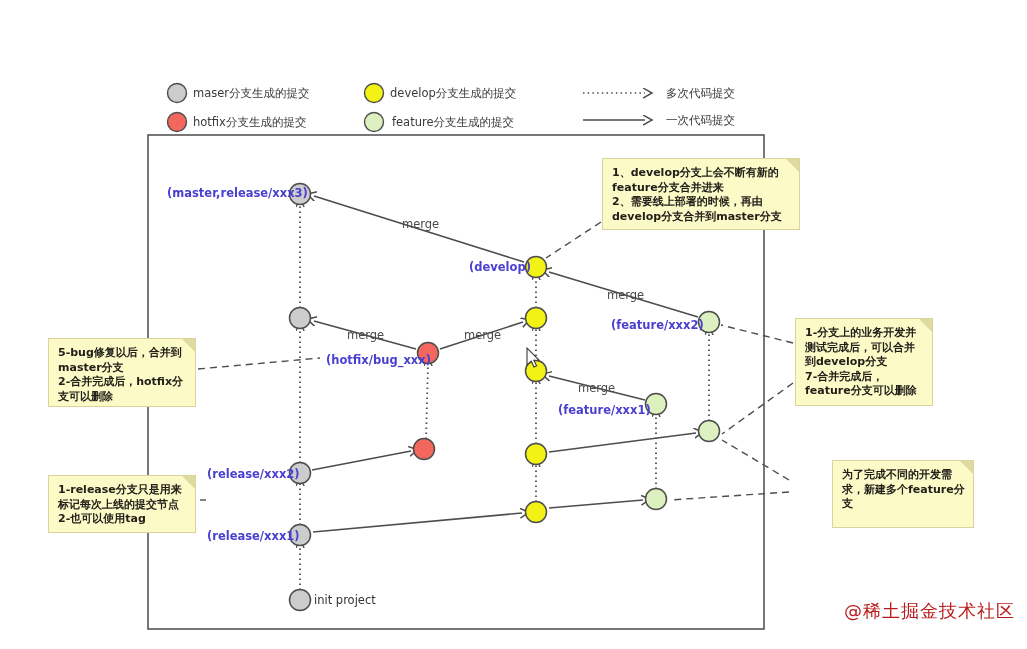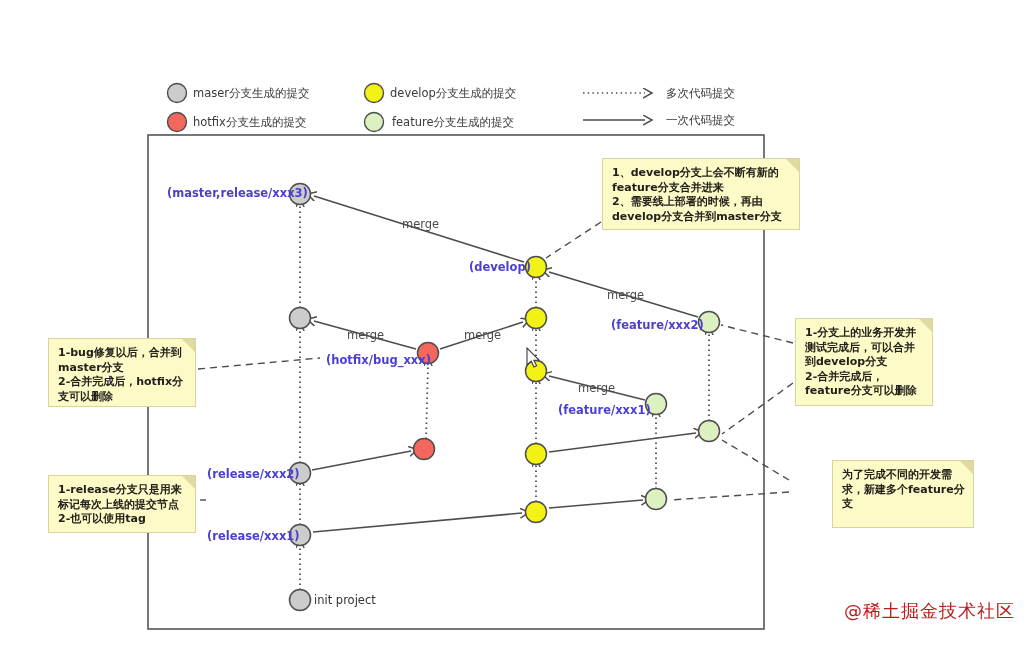--- a/index.html
+++ b/index.html
@@ -222,39 +222,39 @@
   <div class="note" style="left:602px; top:158px; width:198px; height:72px;">
     <span class="fold"></span>
     <div class="note-text">1、develop分支上会不断有新的
 feature分支合并进来
 2、需要线上部署的时候，再由
 develop分支合并到master分支</div>
   </div>
 
   <div class="note" style="left:48px; top:338px; width:148px; height:69px;">
     <span class="fold"></span>
-    <div class="note-text">1-bug修复以后，合并到
+    <div class="note-text">5-bug修复以后，合并到
 master分支
 2-合并完成后，hotfix分
 支可以删除</div>
   </div>
 
   <div class="note" style="left:48px; top:475px; width:148px; height:58px;">
     <span class="fold"></span>
     <div class="note-text">1-release分支只是用来
 标记每次上线的提交节点
 2-也可以使用tag</div>
   </div>
 
   <div class="note" style="left:795px; top:318px; width:138px; height:88px;">
     <span class="fold"></span>
     <div class="note-text">1-分支上的业务开发并
 测试完成后，可以合并
 到develop分支
-2-合并完成后，
+7-合并完成后，
 feature分支可以删除</div>
   </div>
 
   <div class="note" style="left:792px; top:460px; width:142px; height:68px;margin-left:40px;">
     <span class="fold"></span>
     <div class="note-text">为了完成不同的开发需
 求，新建多个feature分
 支</div>
   </div>
 

